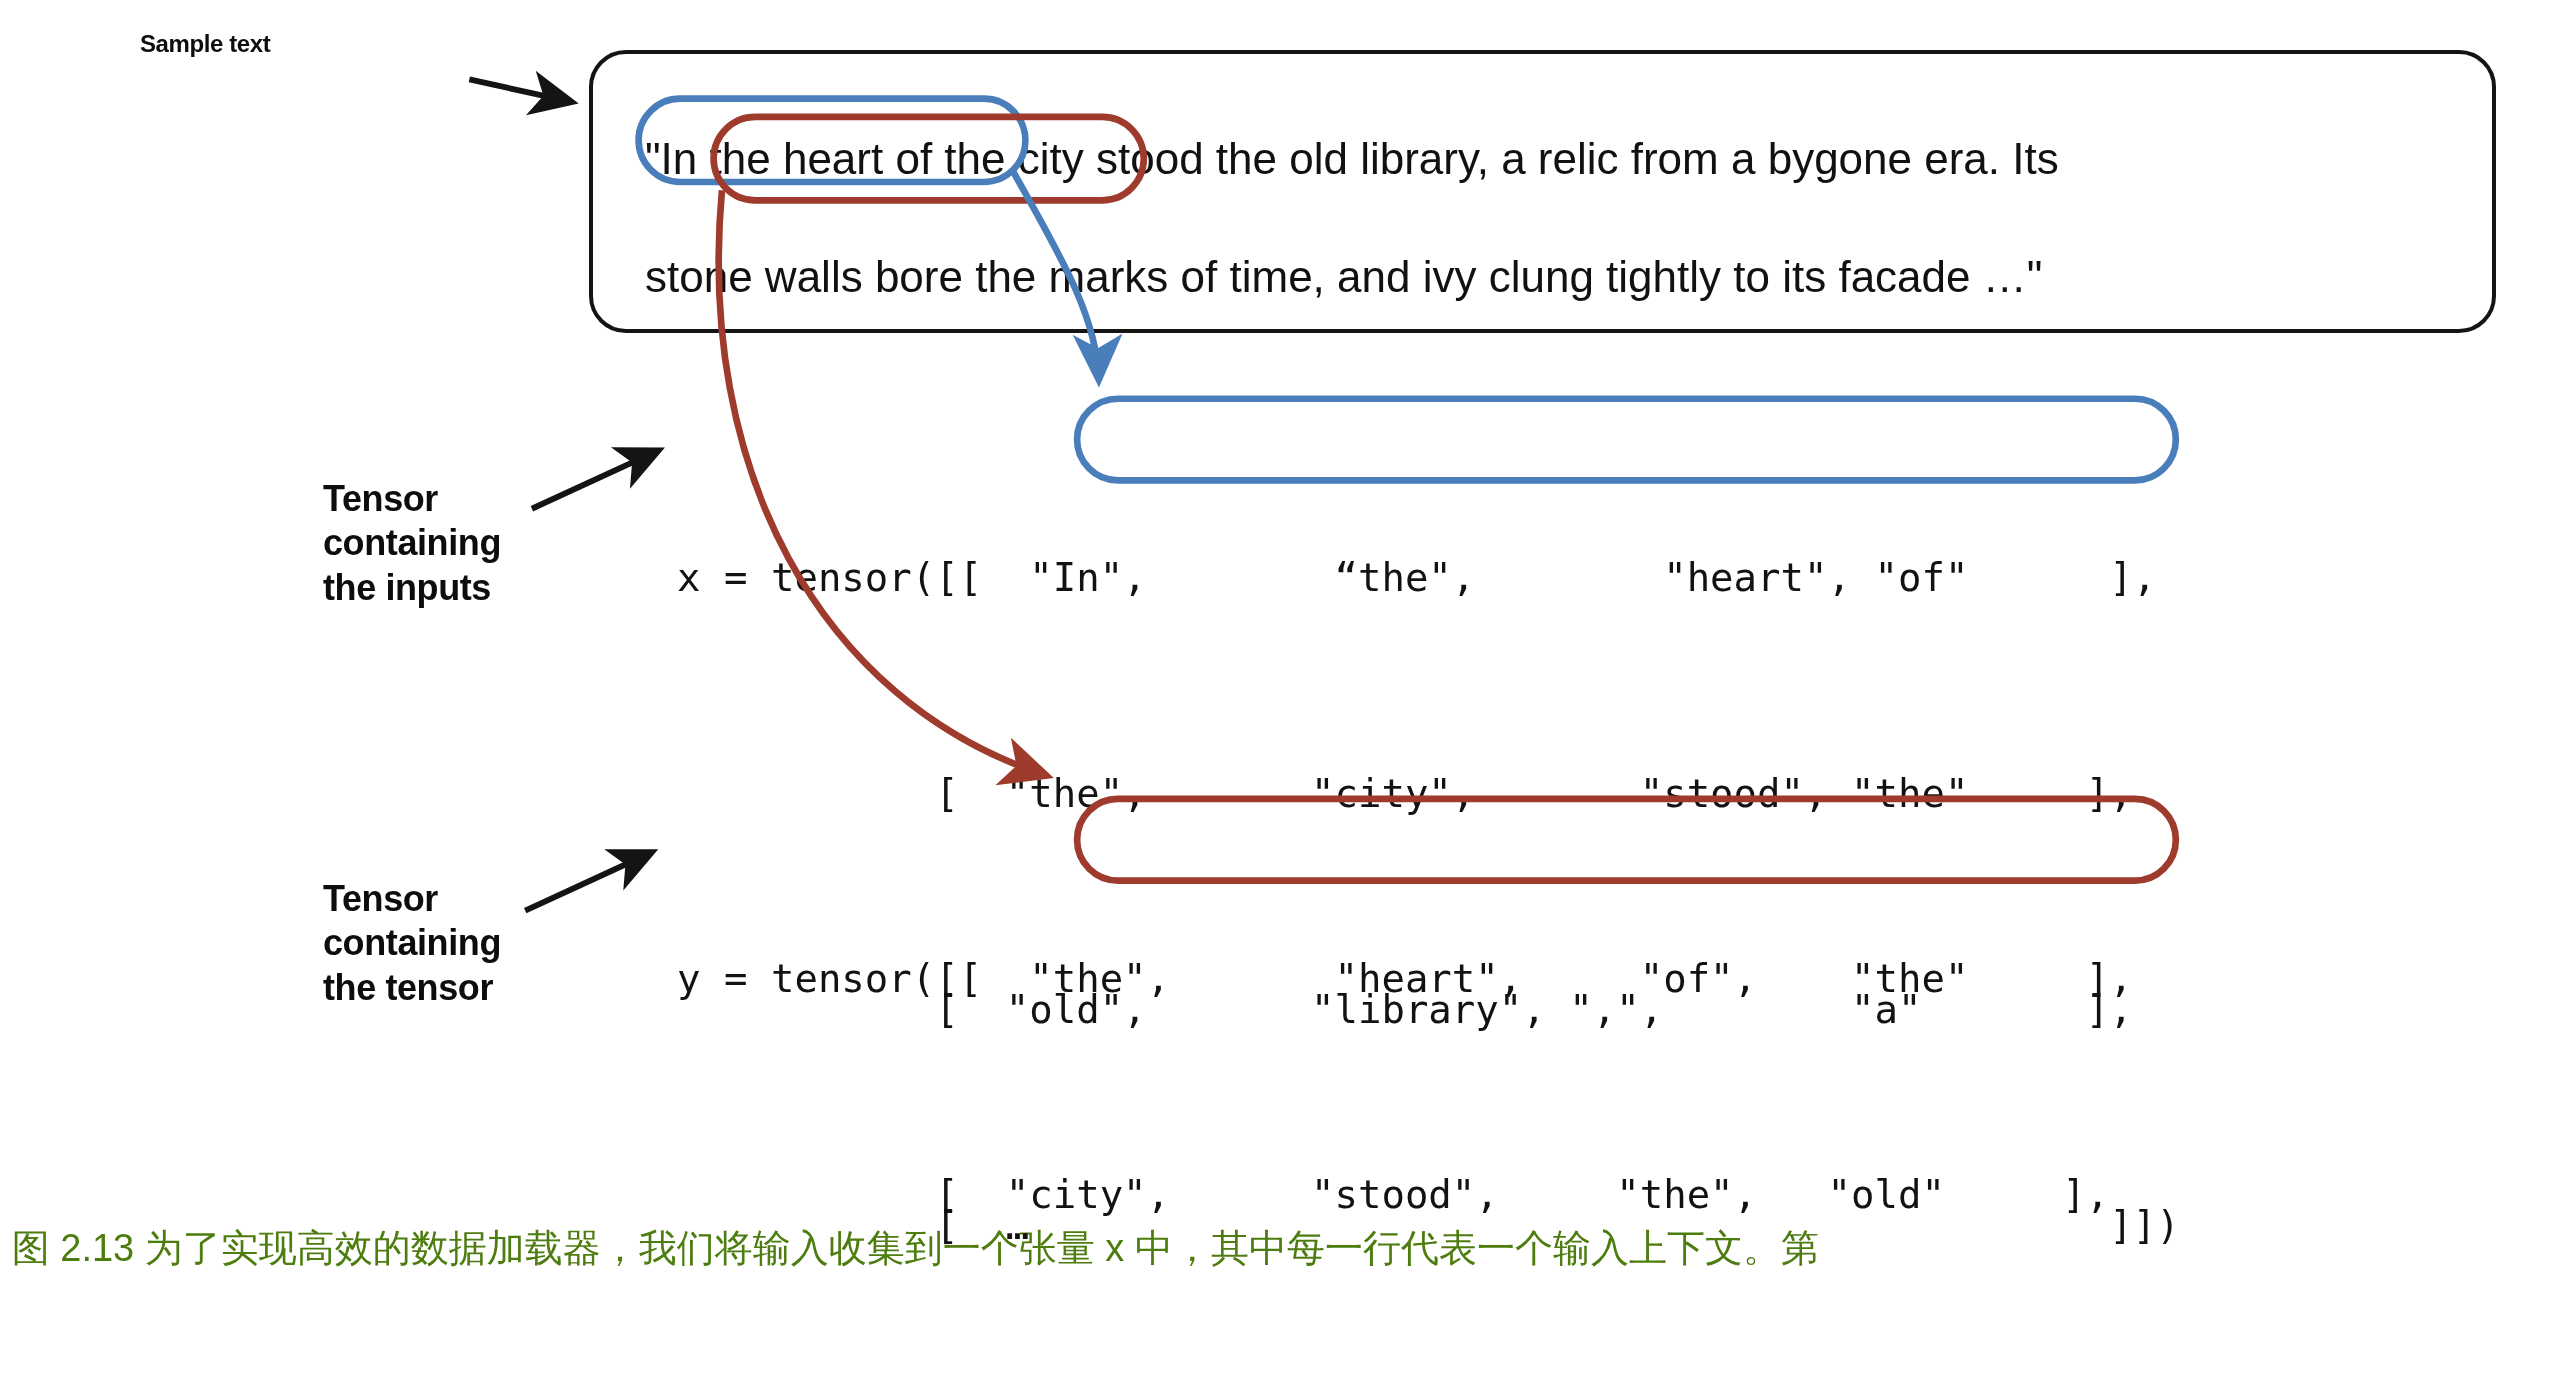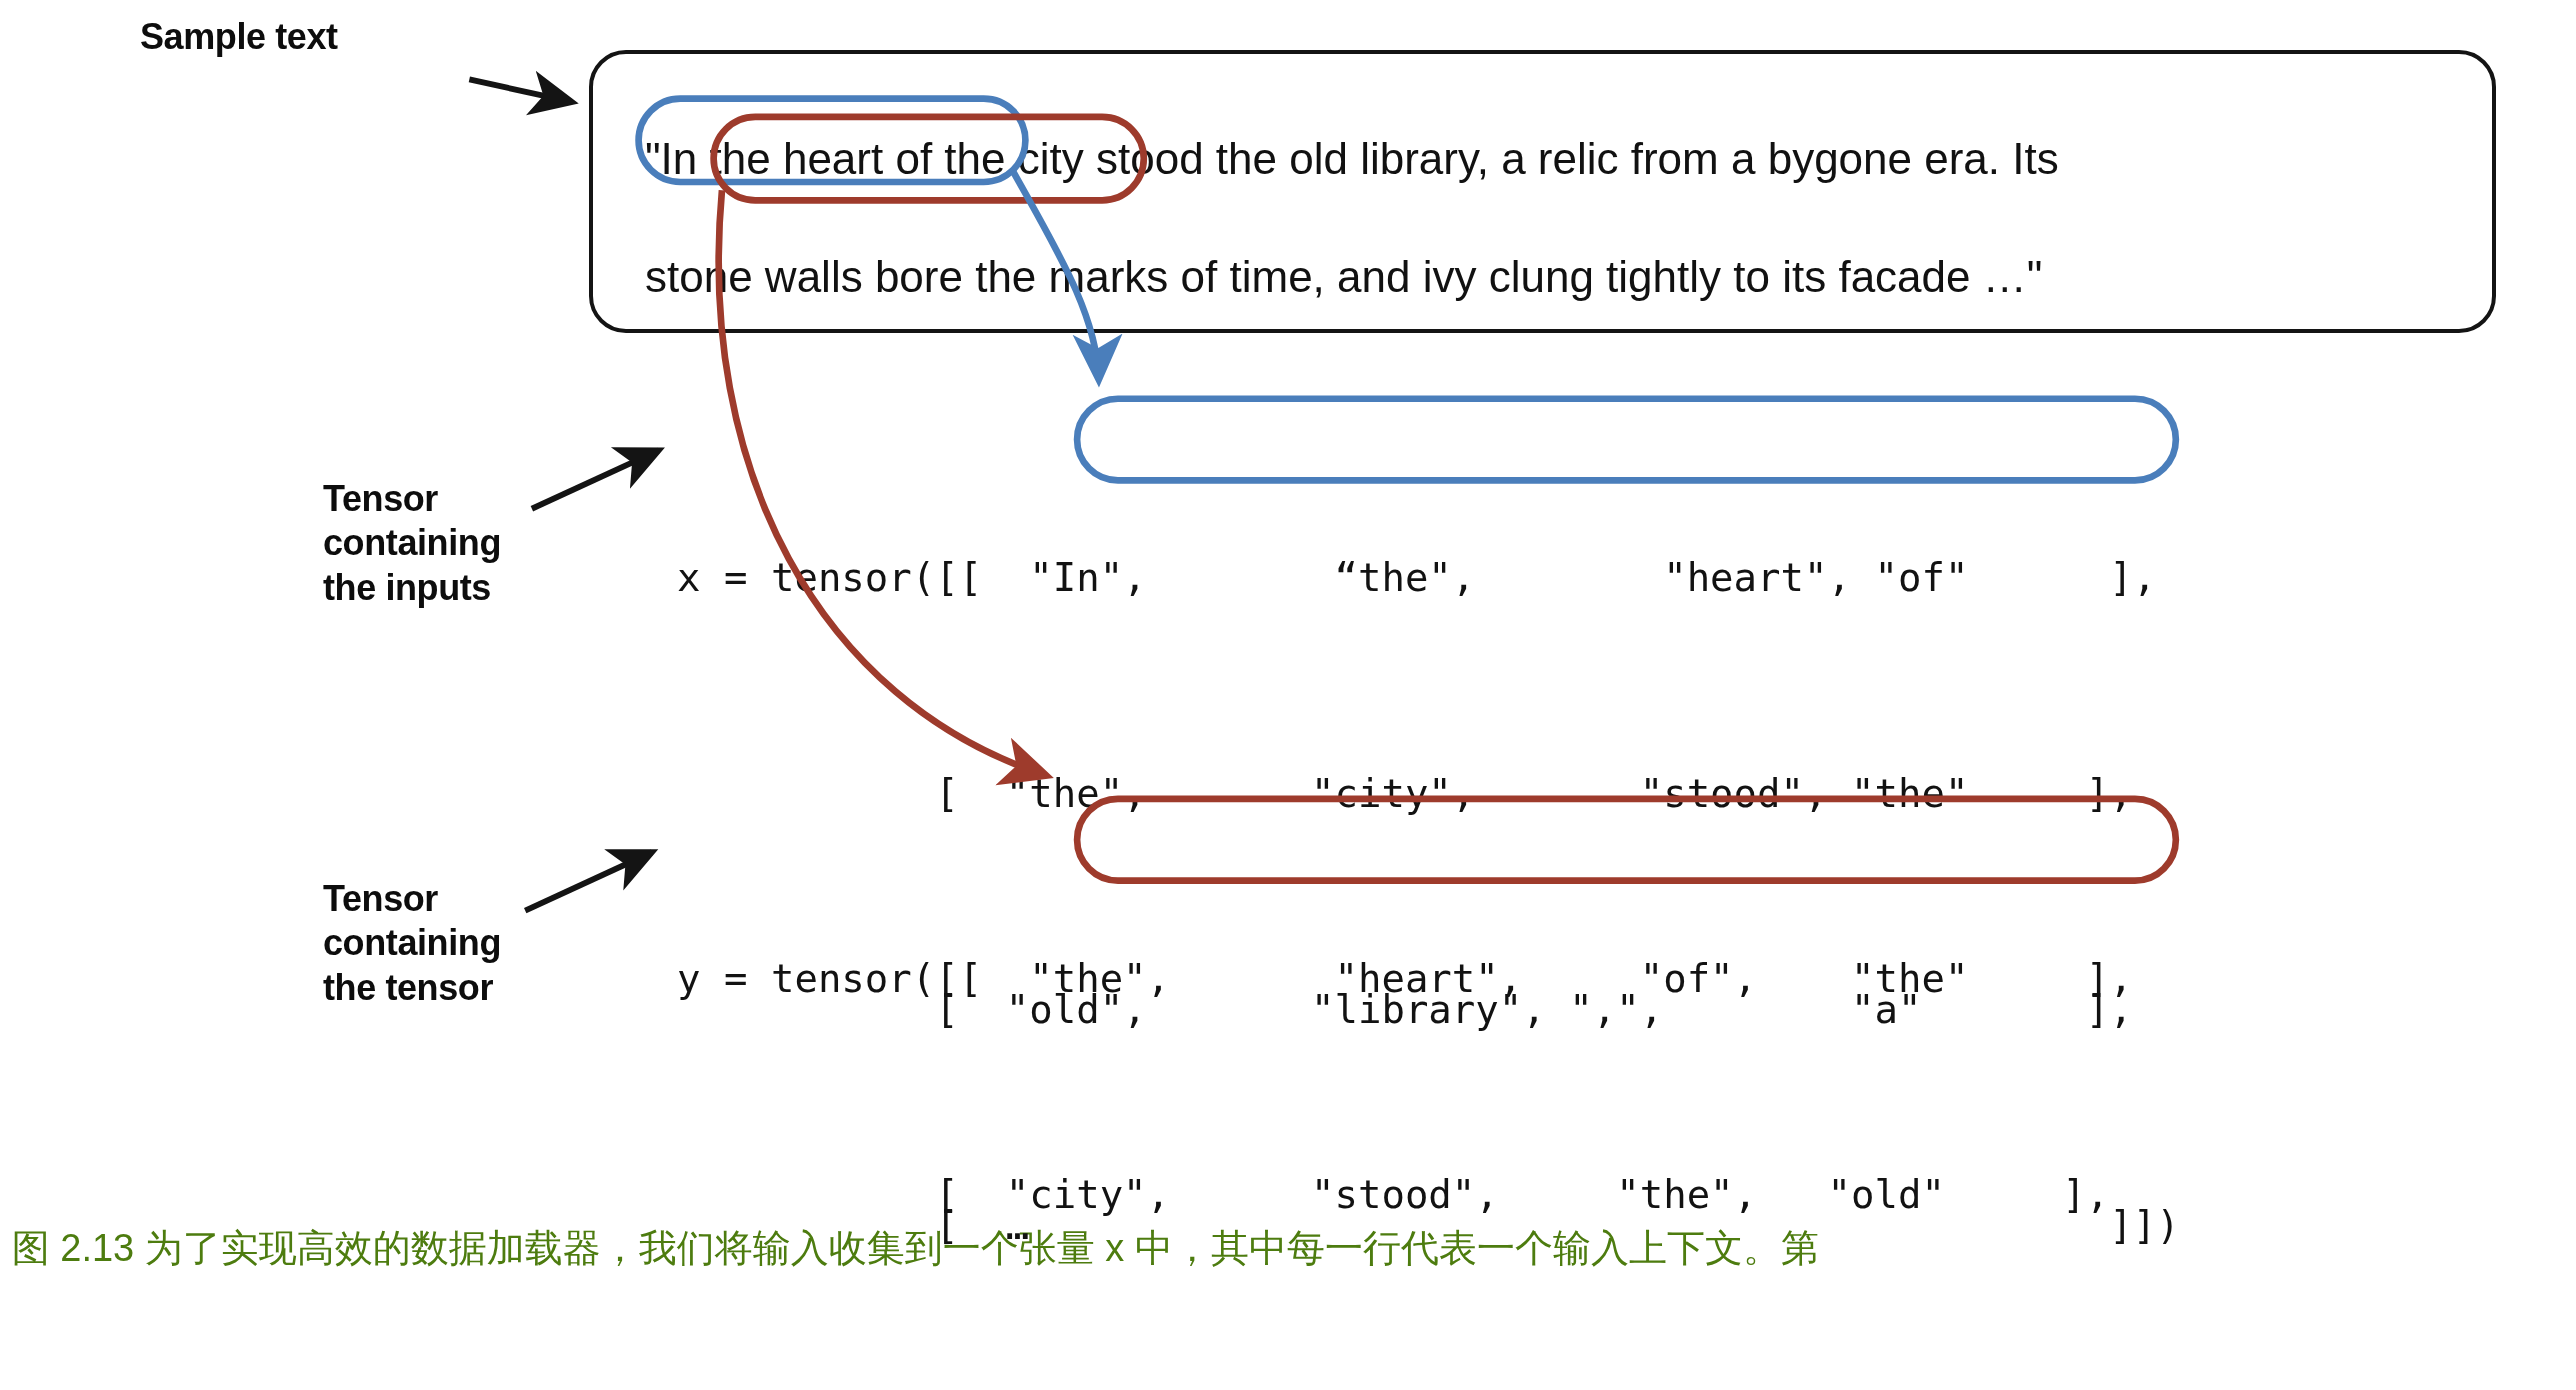--- a/index.html
+++ b/index.html
@@ -37,22 +37,22 @@
     position: absolute;
     font-family: "Liberation Sans Narrow", "Liberation Sans", sans-serif;
     font-weight: bold;
     color: #0d0d0d;
     letter-spacing: -0.4px;
     line-height: 1.23;
     z-index: 8;
   }
   #sample-text-label {
     left: 140px;
-    top: 15px;
-    font-size: 36px;
+    top: 29px;
+    font-size: 24px;
   }
   #tensor-inputs-label {
     left: 323px;
     top: 477px;
     font-size: 36px;
   }
   #tensor-targets-label {
     left: 323px;
     top: 877px;
     font-size: 36px;

